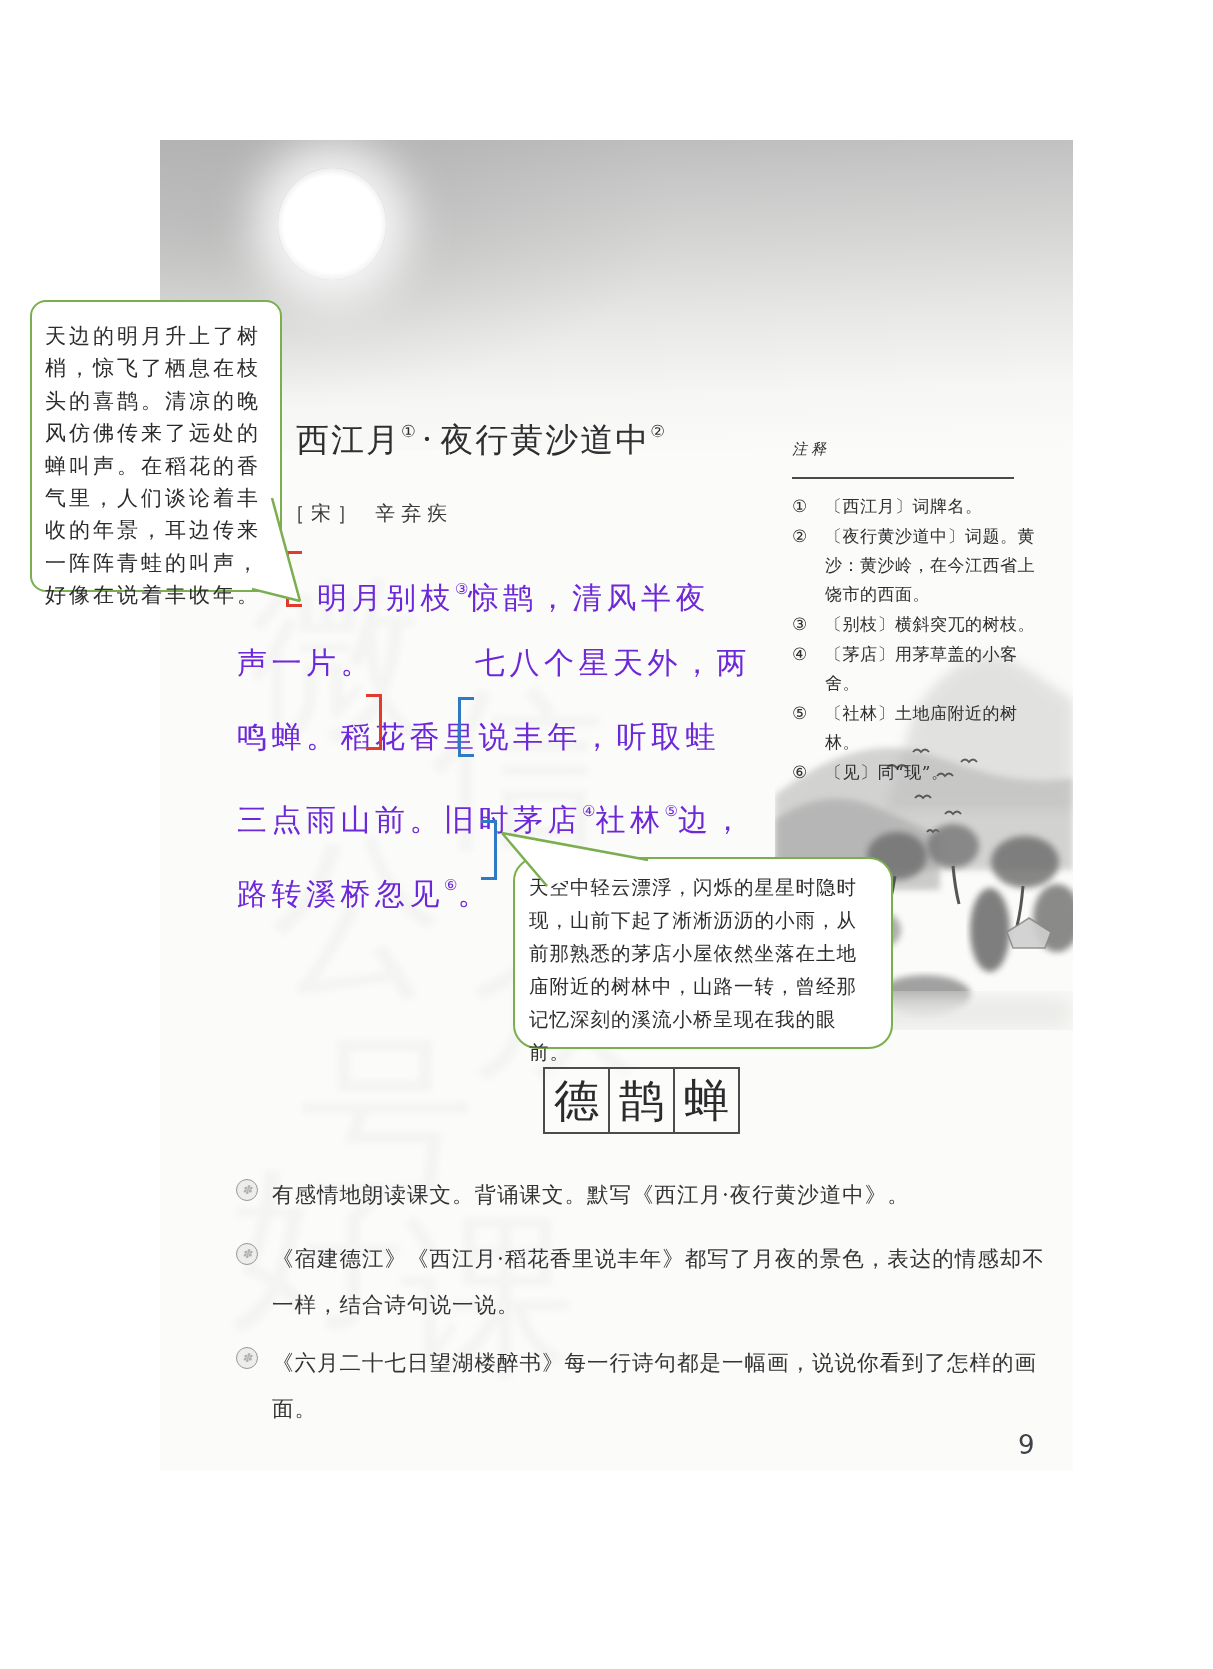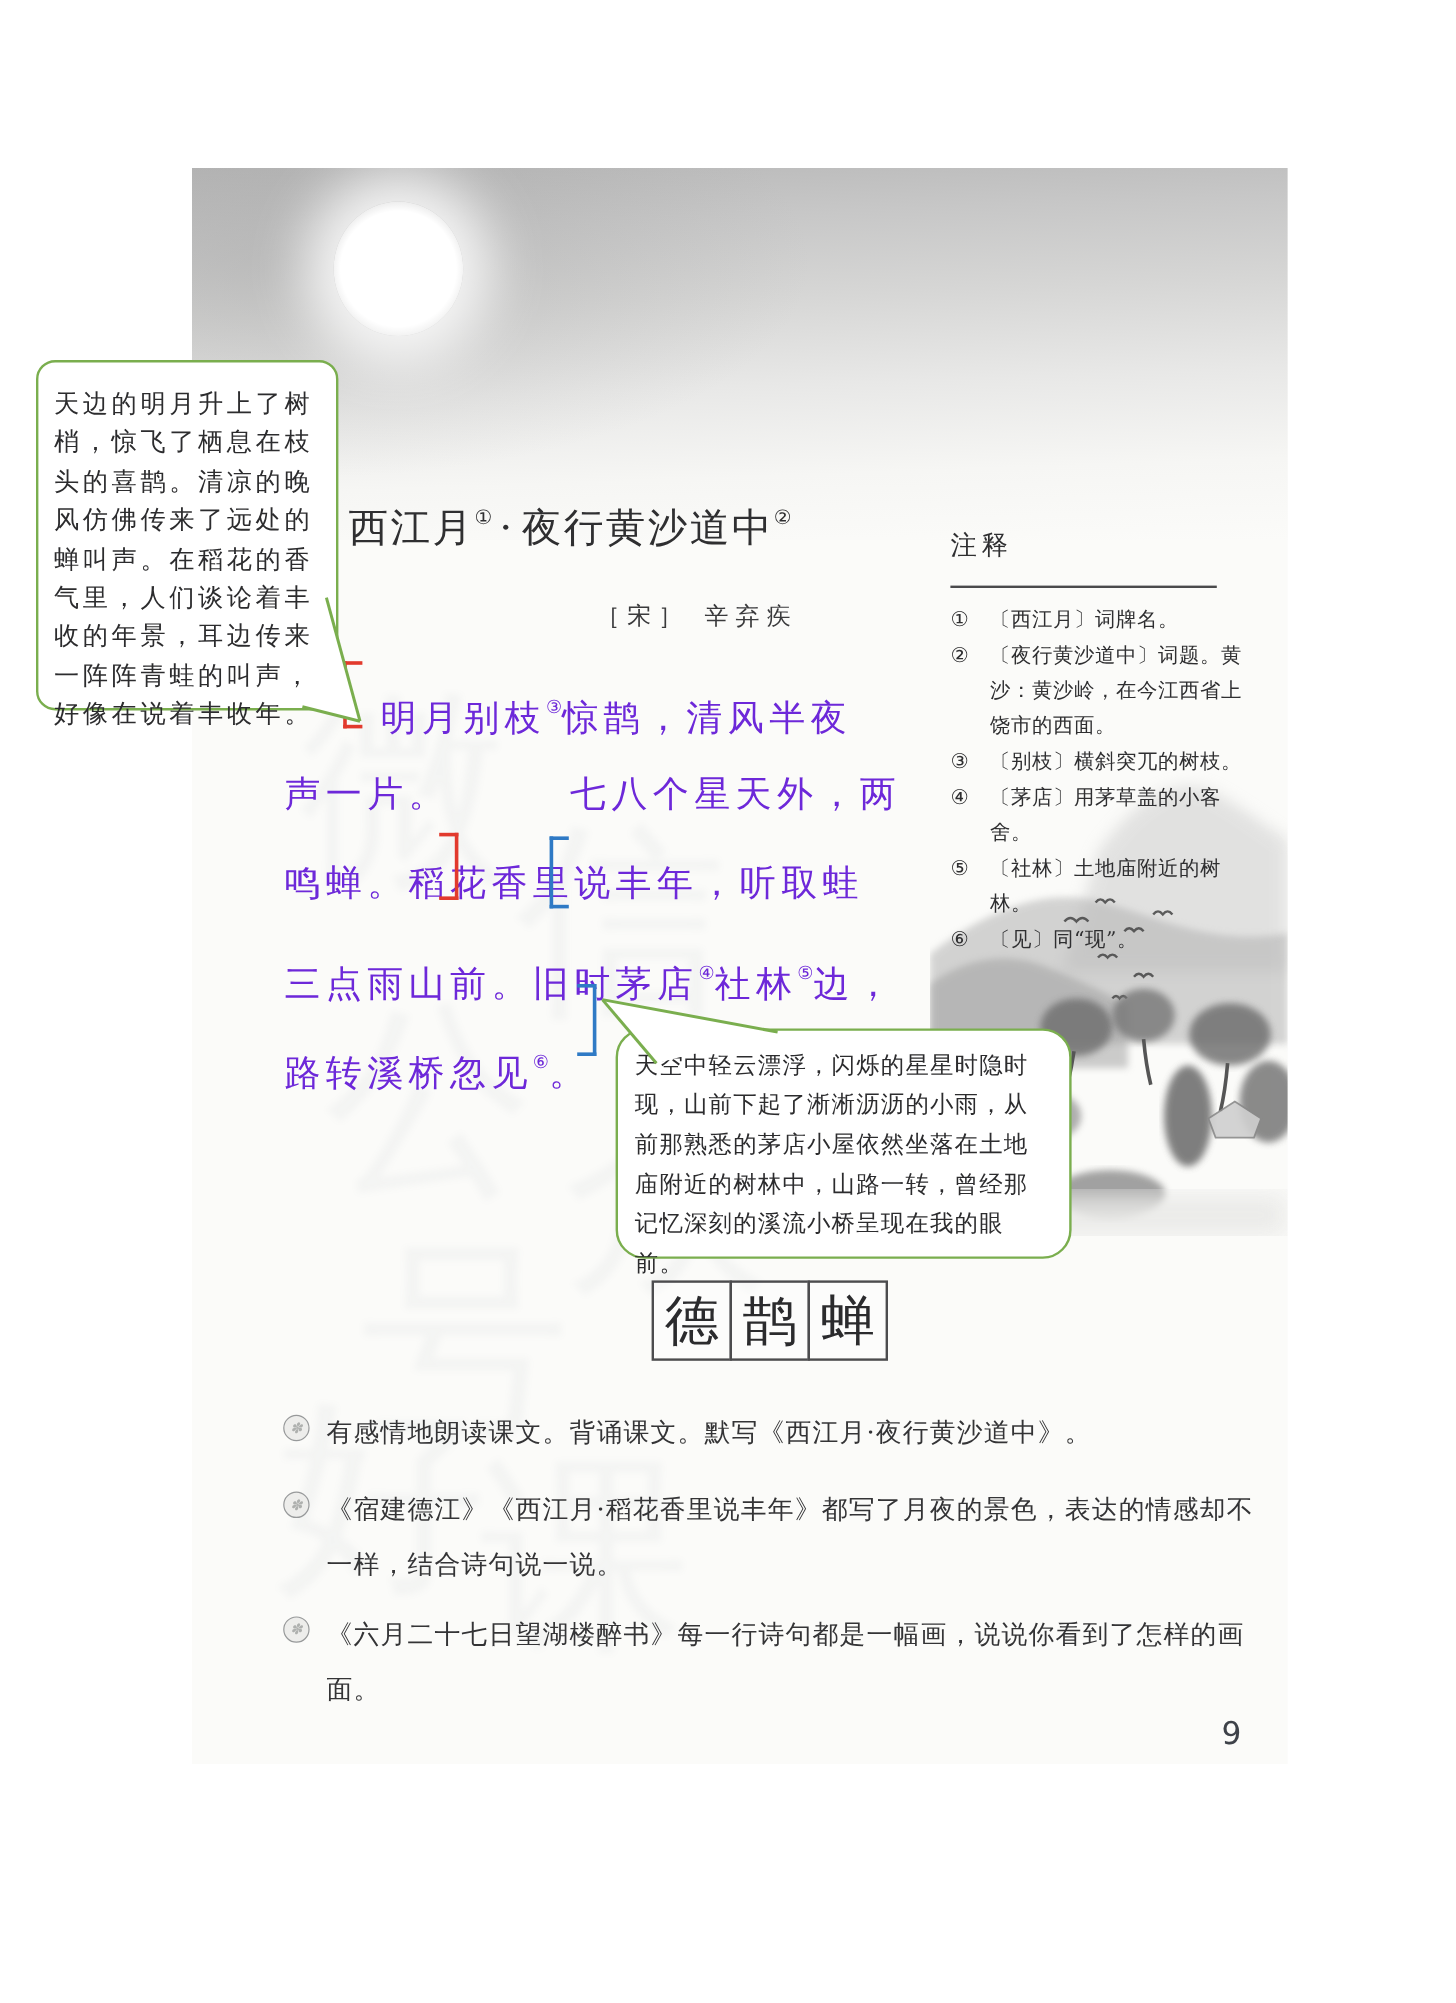--- a/index.html
+++ b/index.html
@@ -27,45 +27,45 @@
   
   .bubble{background:#ffffff;border:2.5px solid #7aae4e;z-index:30;box-sizing:border-box;}
   .bubble p{margin:0;}
   .bubble-left{left:30px;top:300px;width:252px;height:292px;border-radius:16px;
                padding:18px 13px;font-size:21px;line-height:32.4px;letter-spacing:3px;color:#2c2c2e;}
   .bubble-mid{left:513px;top:857px;width:380px;height:192px;border-radius:24px;
               padding:12px 14px;font-size:19.5px;line-height:33px;letter-spacing:1px;color:#2c2c2e;}
   .tails{left:0;top:0;z-index:40;pointer-events:none;}
 
   
-  .title{left:285px;top:418px;width:380px;text-align:center;font-size:33px;
+  .title{left:285px;top:418px;width:380px;text-align:right;font-size:33px;
          letter-spacing:2px;color:#2f2f31;z-index:10;}
   .title sup{font-size:.5em;vertical-align:14px;letter-spacing:0;}
   .title .dot{padding:0 6px;}
-  .author{left:285px;top:500px;width:380px;text-align:right;font-size:20px;
+  .author{left:285px;top:500px;width:380px;text-align:left;font-size:20px;
           letter-spacing:6px;color:#3a3a3c;z-index:10;}
 
   
   .poem{left:237px;top:552px;width:500px;font-size:30px;letter-spacing:4.5px;
         color:#6d28d9;z-index:10;}
   .pl{height:74px;line-height:74px;white-space:nowrap;}
   .pl sup{font-size:.5em;vertical-align:14px;letter-spacing:0;}
   .pl1{text-indent:80px;}
   .gap{margin-left:100px;}
 
   
   .brk{width:16px;height:56px;z-index:12;box-sizing:border-box;}
   .brk.open{border-left:3.5px solid;border-top:3.5px solid;border-bottom:3.5px solid;}
   .brk.close{border-right:3.5px solid;border-top:3.5px solid;border-bottom:3.5px solid;}
   .brk.red{border-color:#e23a2d;}
   .brk.blue{border-color:#2f7ac5;}
 
   
   .notes{left:792px;top:440px;width:250px;z-index:10;color:#2f2f31;}
-  .notes-header{font-size:22px;letter-spacing:4px;}
+  .notes-header{font-size:15px;letter-spacing:4px;font-style:italic;}
   .notes-rule{margin-top:18px;border-bottom:2px solid #4a4a4c;width:222px;}
   .notes ol{list-style:none;margin:13px 0 0 0;padding:0;}
   .note{position:relative;padding-left:33px;font-size:17px;line-height:29px;
         letter-spacing:.5px;margin-bottom:1px;}
   .nnum{position:absolute;left:0;top:0;}
 
   
   .charboxes{left:543px;top:1067px;display:flex;z-index:10;}
   .charbox{width:63px;height:63px;border:2px solid #4c4c4e;margin-right:-2px;
            display:flex;align-items:center;justify-content:center;font-size:45px;color:#2b2b2d;

